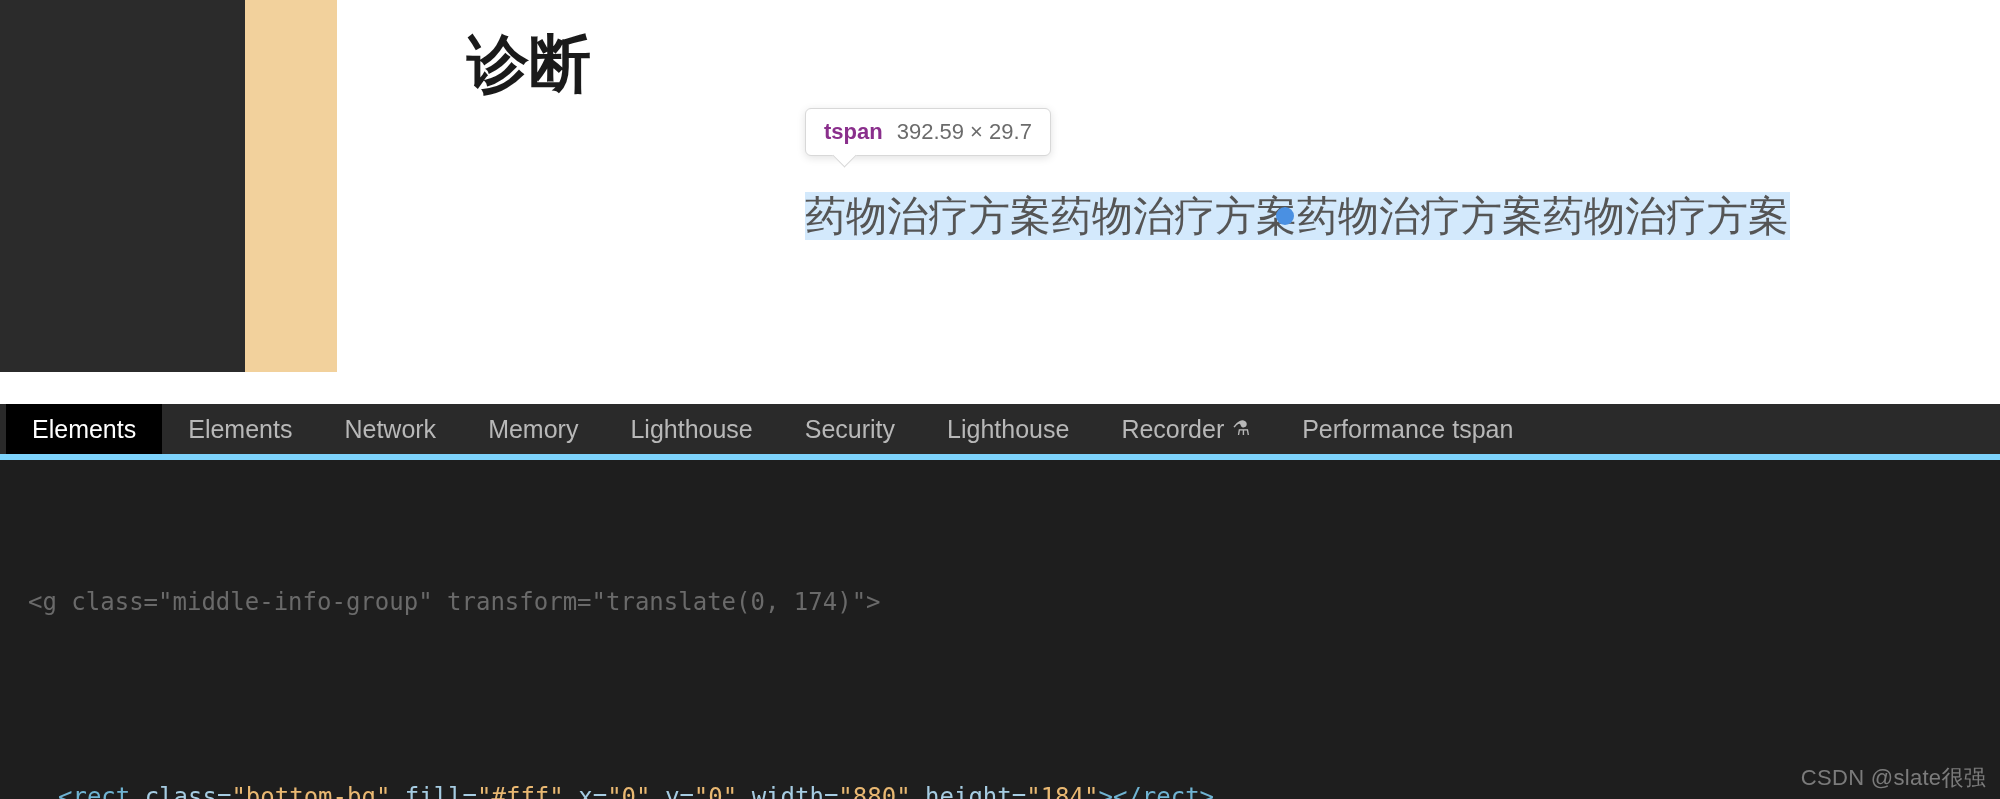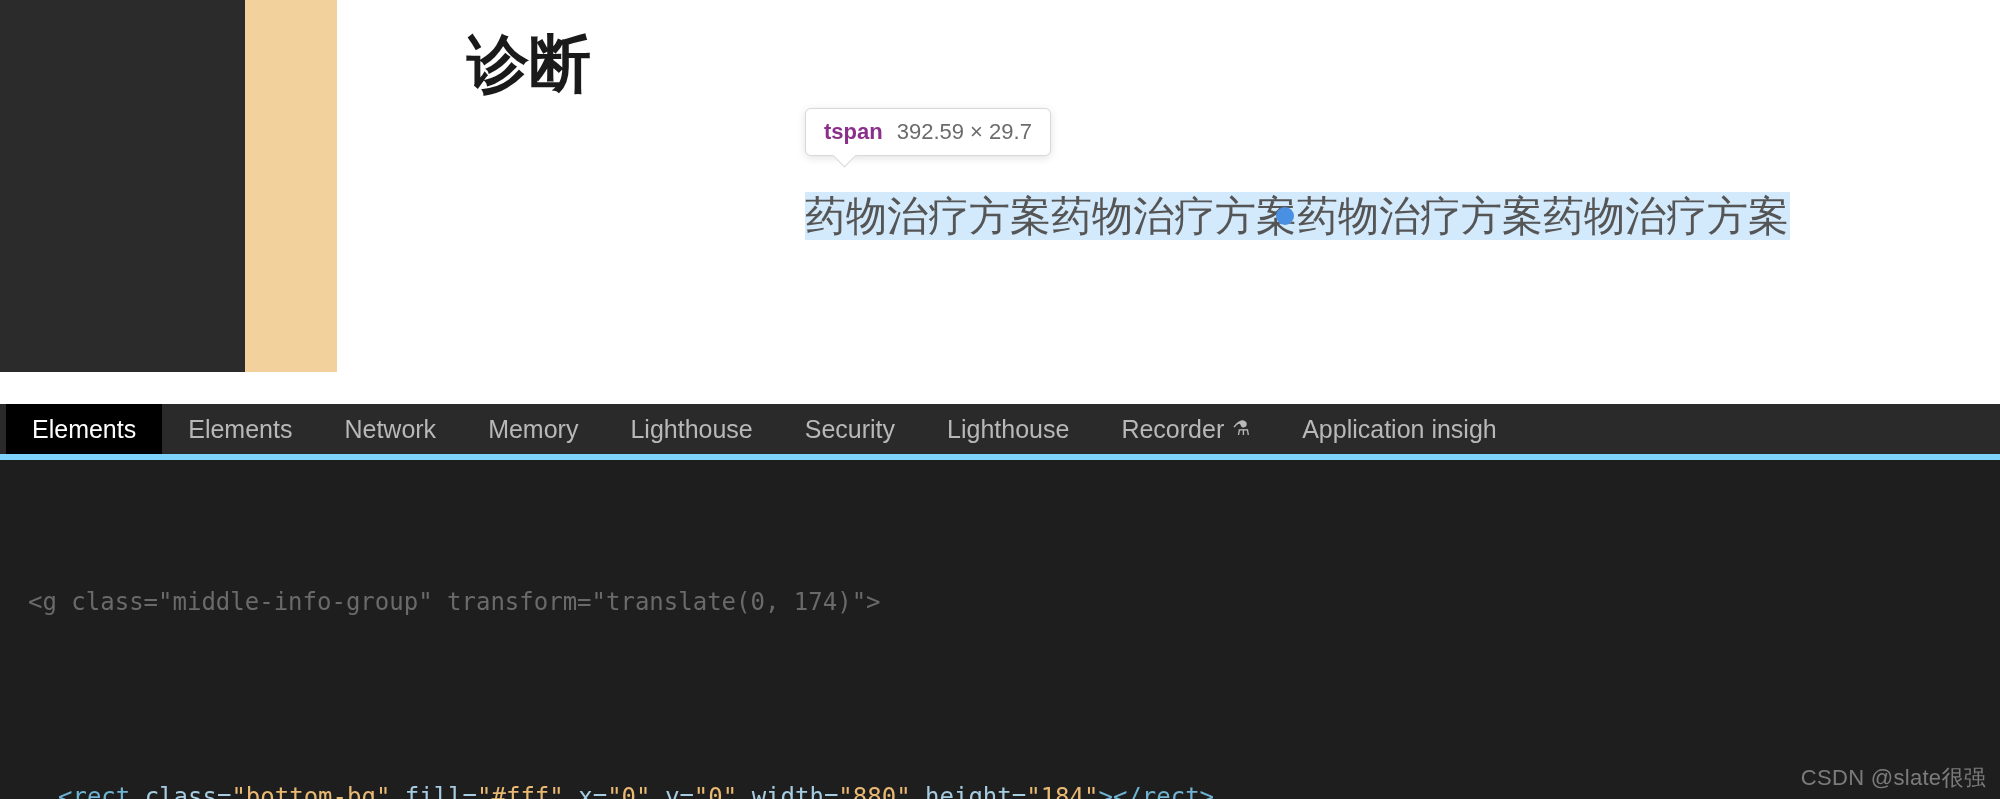--- a/index.html
+++ b/index.html
@@ -212,21 +212,21 @@
     <div class="tab">Elements</div>
     <div class="tab">Network</div>
     <div class="tab">Memory</div>
     <div class="tab">Lighthouse</div>
     <div class="tab">Security</div>
     <div class="tab">Lighthouse</div>
     <div class="tab">
       <span>Recorder</span>
       <span class="beaker">⚗</span>
     </div>
-    <div class="tab">Application insigh</div>
+    <div class="tab">Performance tspan</div>
   </div>
 
   <div class="source-panel">
     
     <div class="line indent-0 t-dim"><span class="t-dim">&lt;g</span> <span class="t-dim">class=</span><span class="t-dim">"middle-info-group"</span> <span class="t-dim">transform=</span><span class="t-dim">"translate(0, 174)"</span><span class="t-dim">&gt;</span></div>
 
     
     <div class="line indent-1"><span class="t-tag">&lt;rect</span> <span class="t-attr">class=</span><span class="t-val">"bottom-bg"</span> <span class="t-attr">fill=</span><span class="t-val">"#fff"</span> <span class="t-attr">x=</span><span class="t-val">"0"</span> <span class="t-attr">y=</span><span class="t-val">"0"</span> <span class="t-attr">width=</span><span class="t-val">"880"</span> <span class="t-attr">height=</span><span class="t-val">"184"</span><span class="t-tag">&gt;&lt;/rect&gt;</span></div>
 
     

